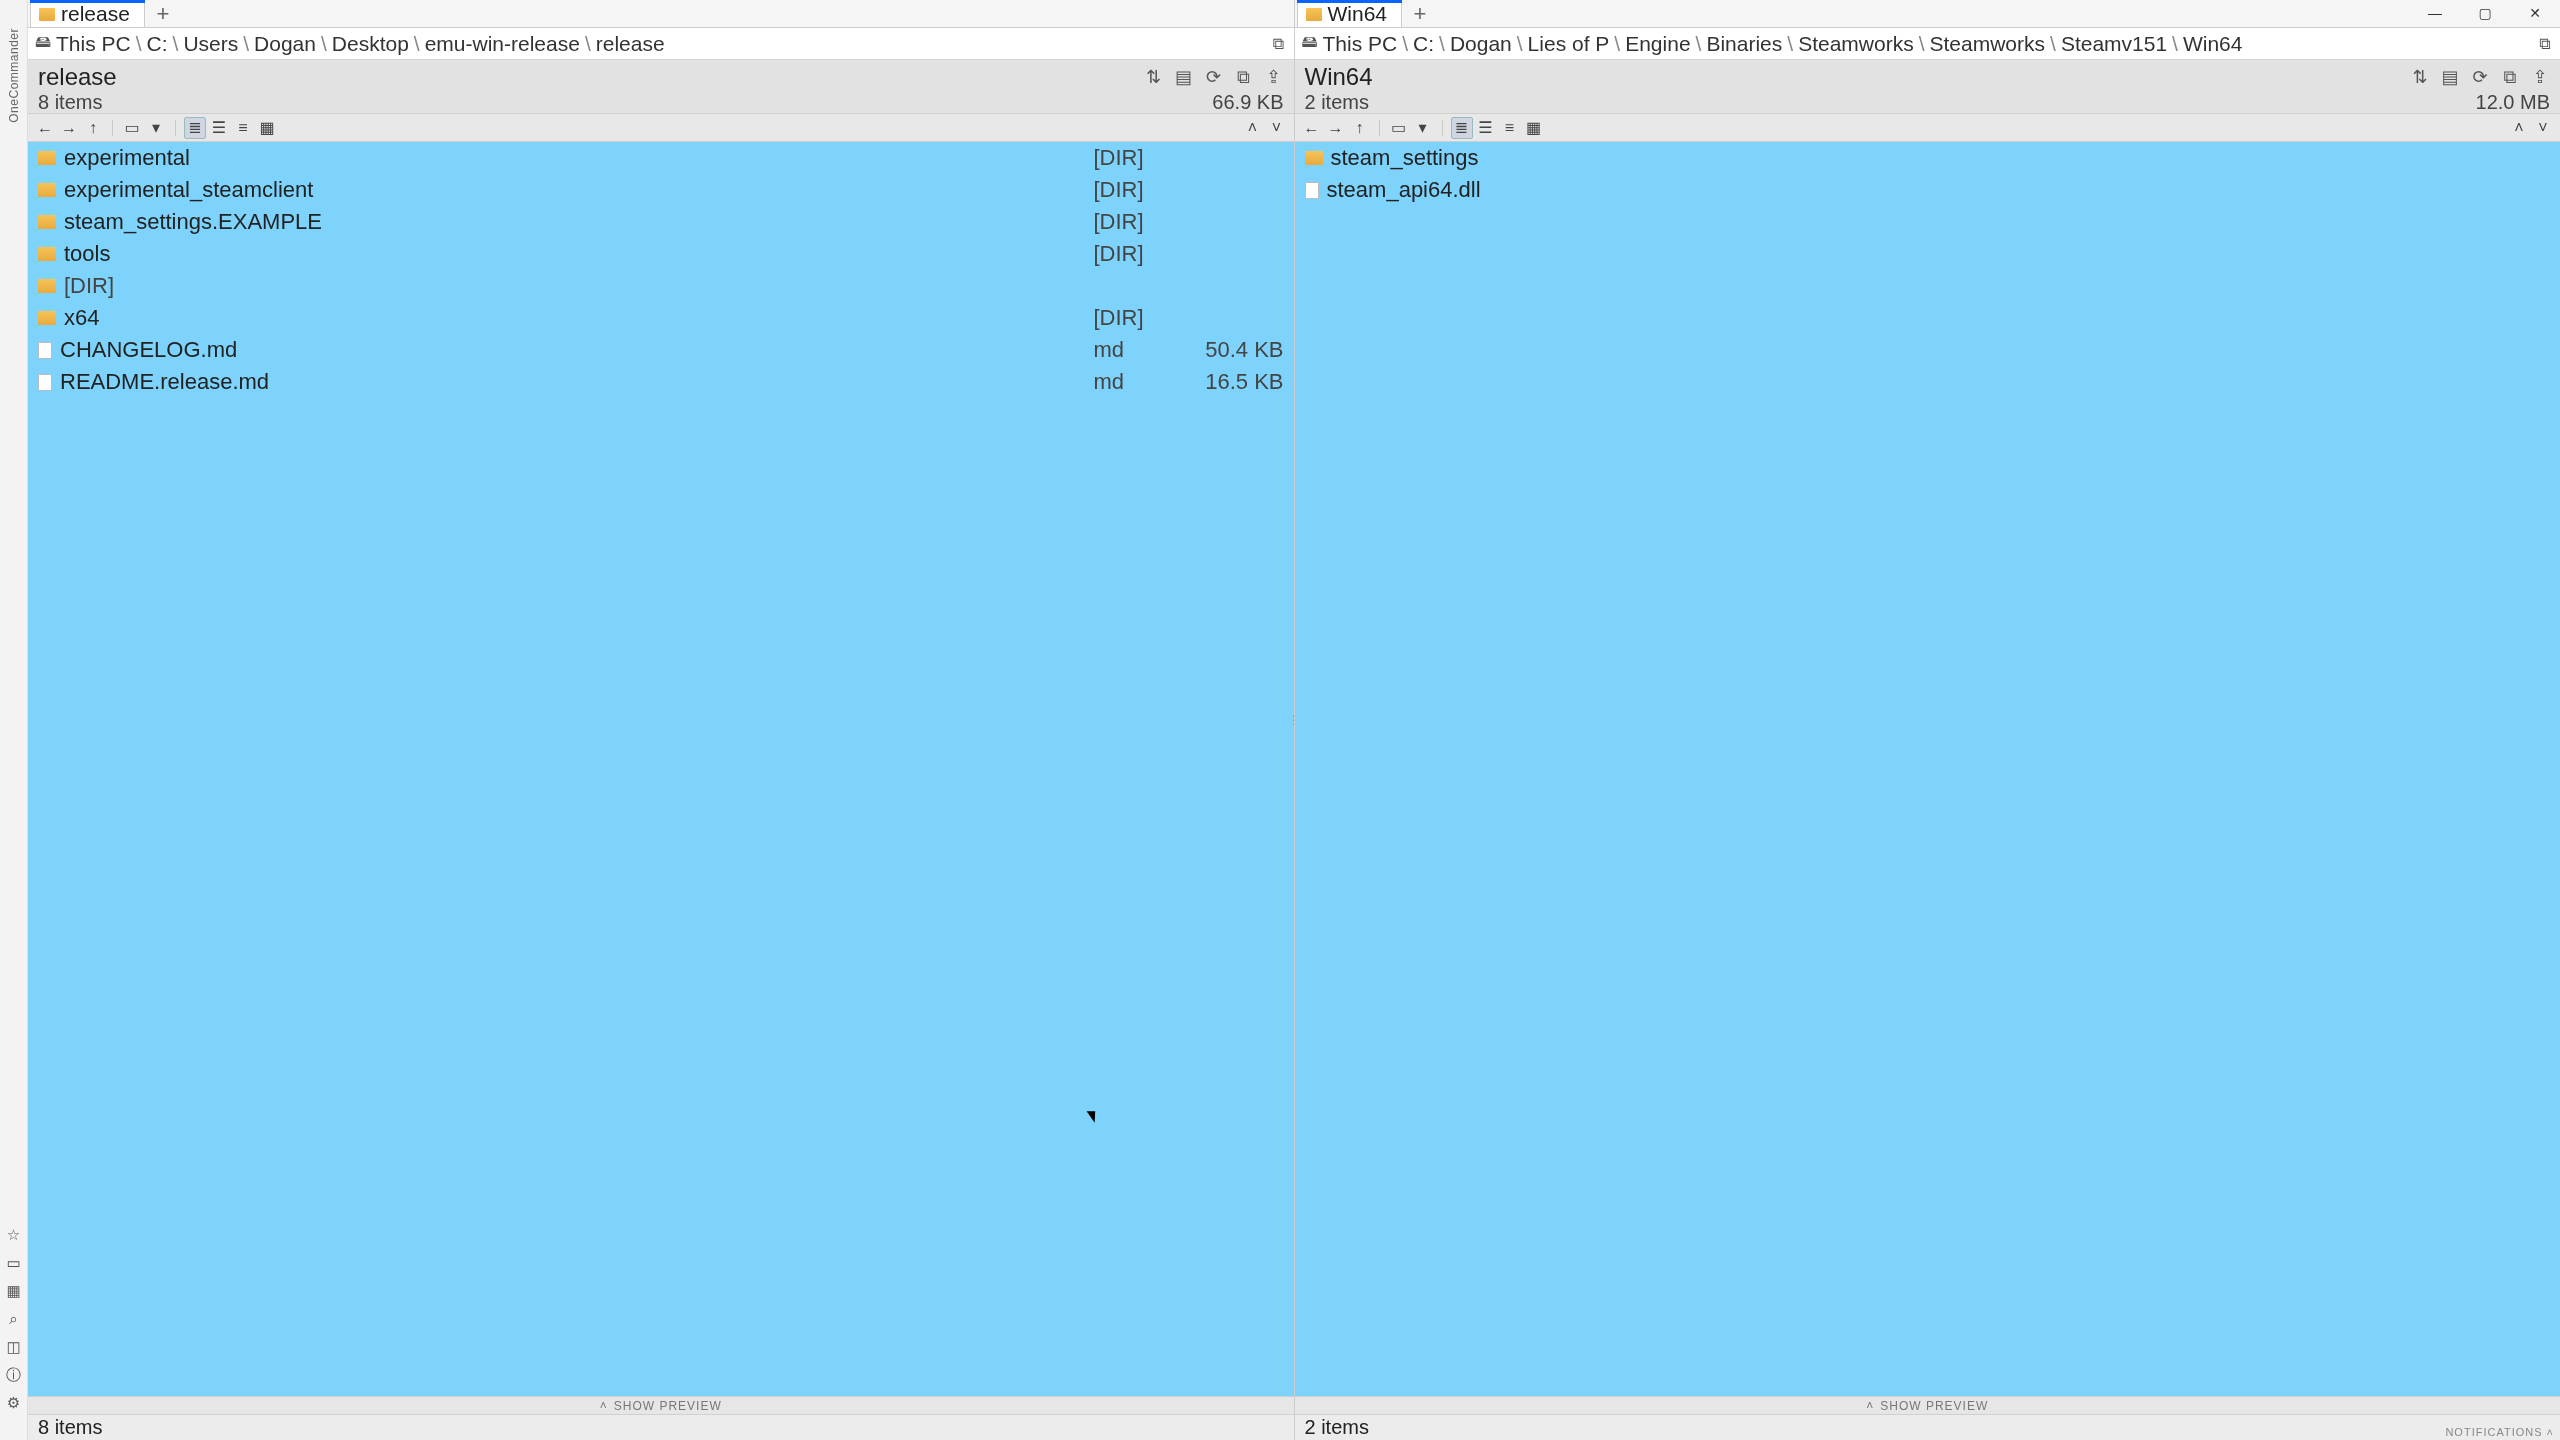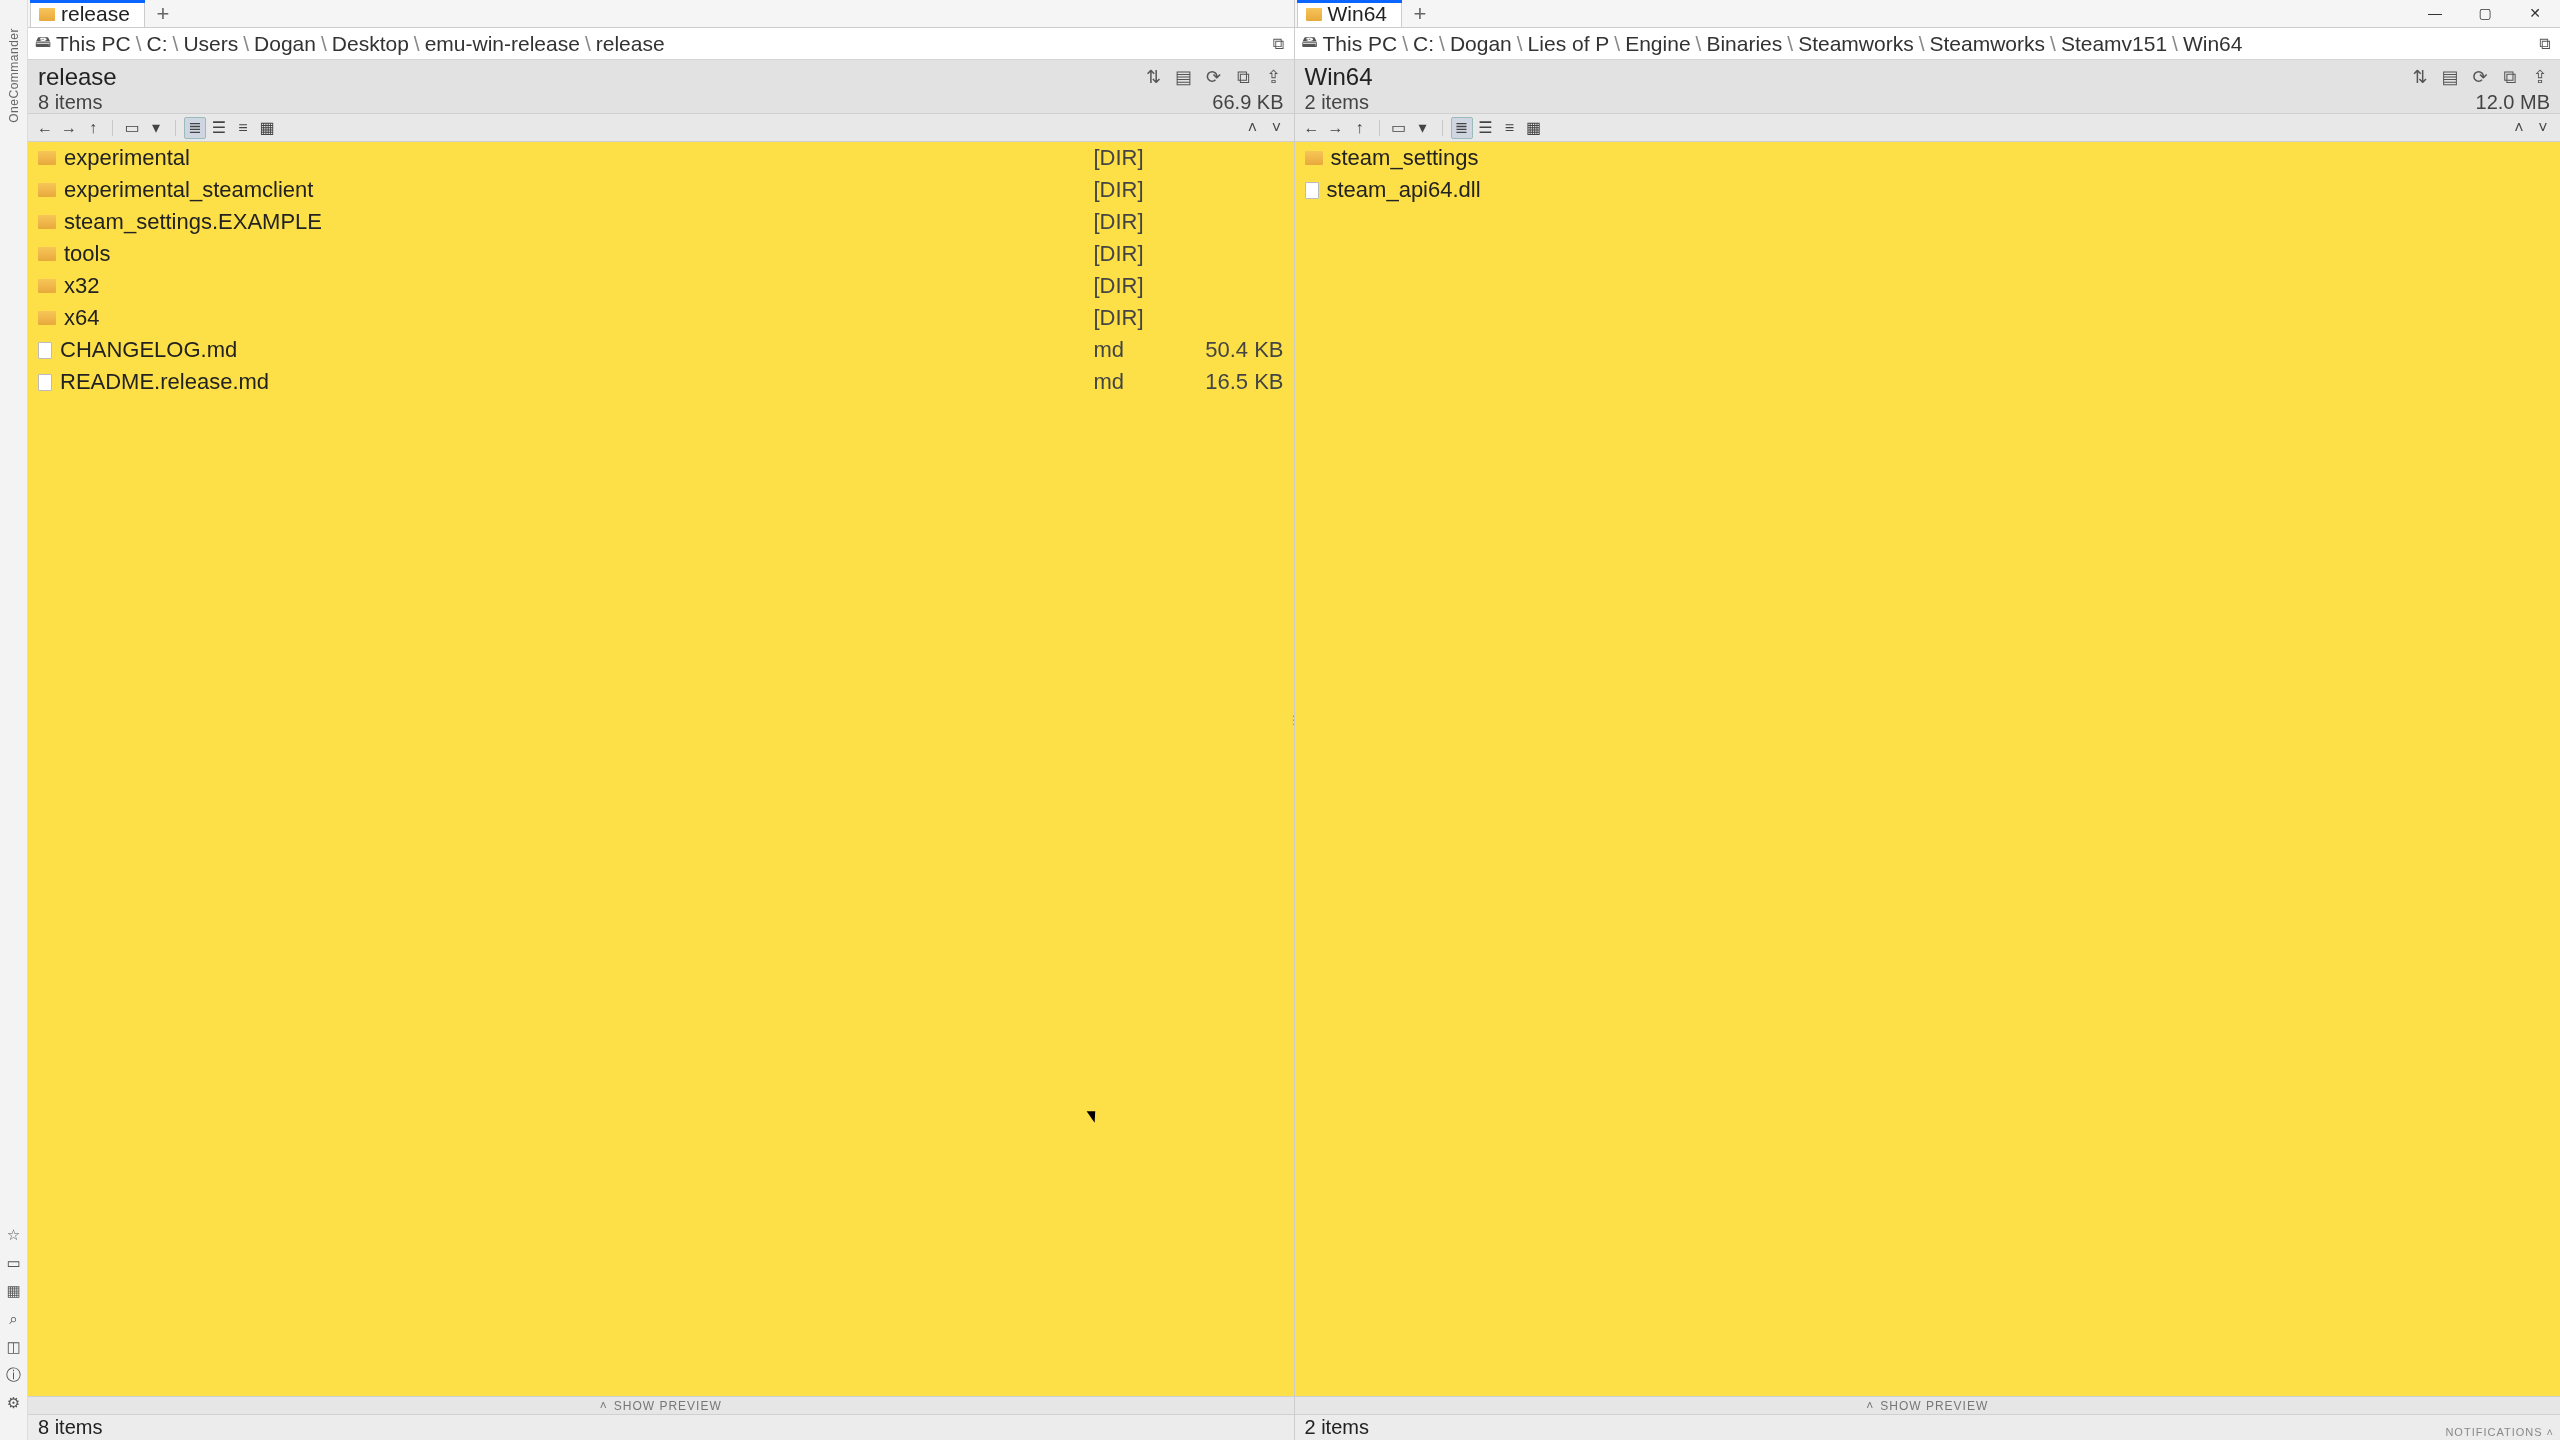--- a/index.html
+++ b/index.html
@@ -186,21 +186,21 @@
     border-radius:2px;
   }
   .tbtn.active { background:#cfd6e2; border:1px solid #9bb; }
   .tb-spacer { flex:1; }
   .tb-group { display:flex; gap:2px; align-items:center; }
   .tb-sep { width:1px; height:16px; background:#c8c8c8; margin:0 4px; }
 
   
   .file-area {
     flex: 1;
-    background: #fde047;
+    background: #7dd3fc;
     overflow: auto;
     position: relative;
   }
   .file-row {
     display: flex;
     align-items: center;
     height: 32px;
     padding: 0 10px;
     font-size: 22px;
     color: #222;
@@ -393,21 +393,20 @@
             <span class="file-size"></span>
           </div>
           <div class="file-row">
             <span class="file-ico"></span>
             <span class="file-name">tools</span>
             <span class="file-type">[DIR]</span>
             <span class="file-size"></span>
           </div>
           <div class="file-row">
             <span class="file-ico"></span>
-            <span class="file-name">x32</span>
             <span class="file-type">[DIR]</span>
             <span class="file-size"></span>
           </div>
           <div class="file-row">
             <span class="file-ico"></span>
             <span class="file-name">x64</span>
             <span class="file-type">[DIR]</span>
             <span class="file-size"></span>
           </div>
           <div class="file-row">

